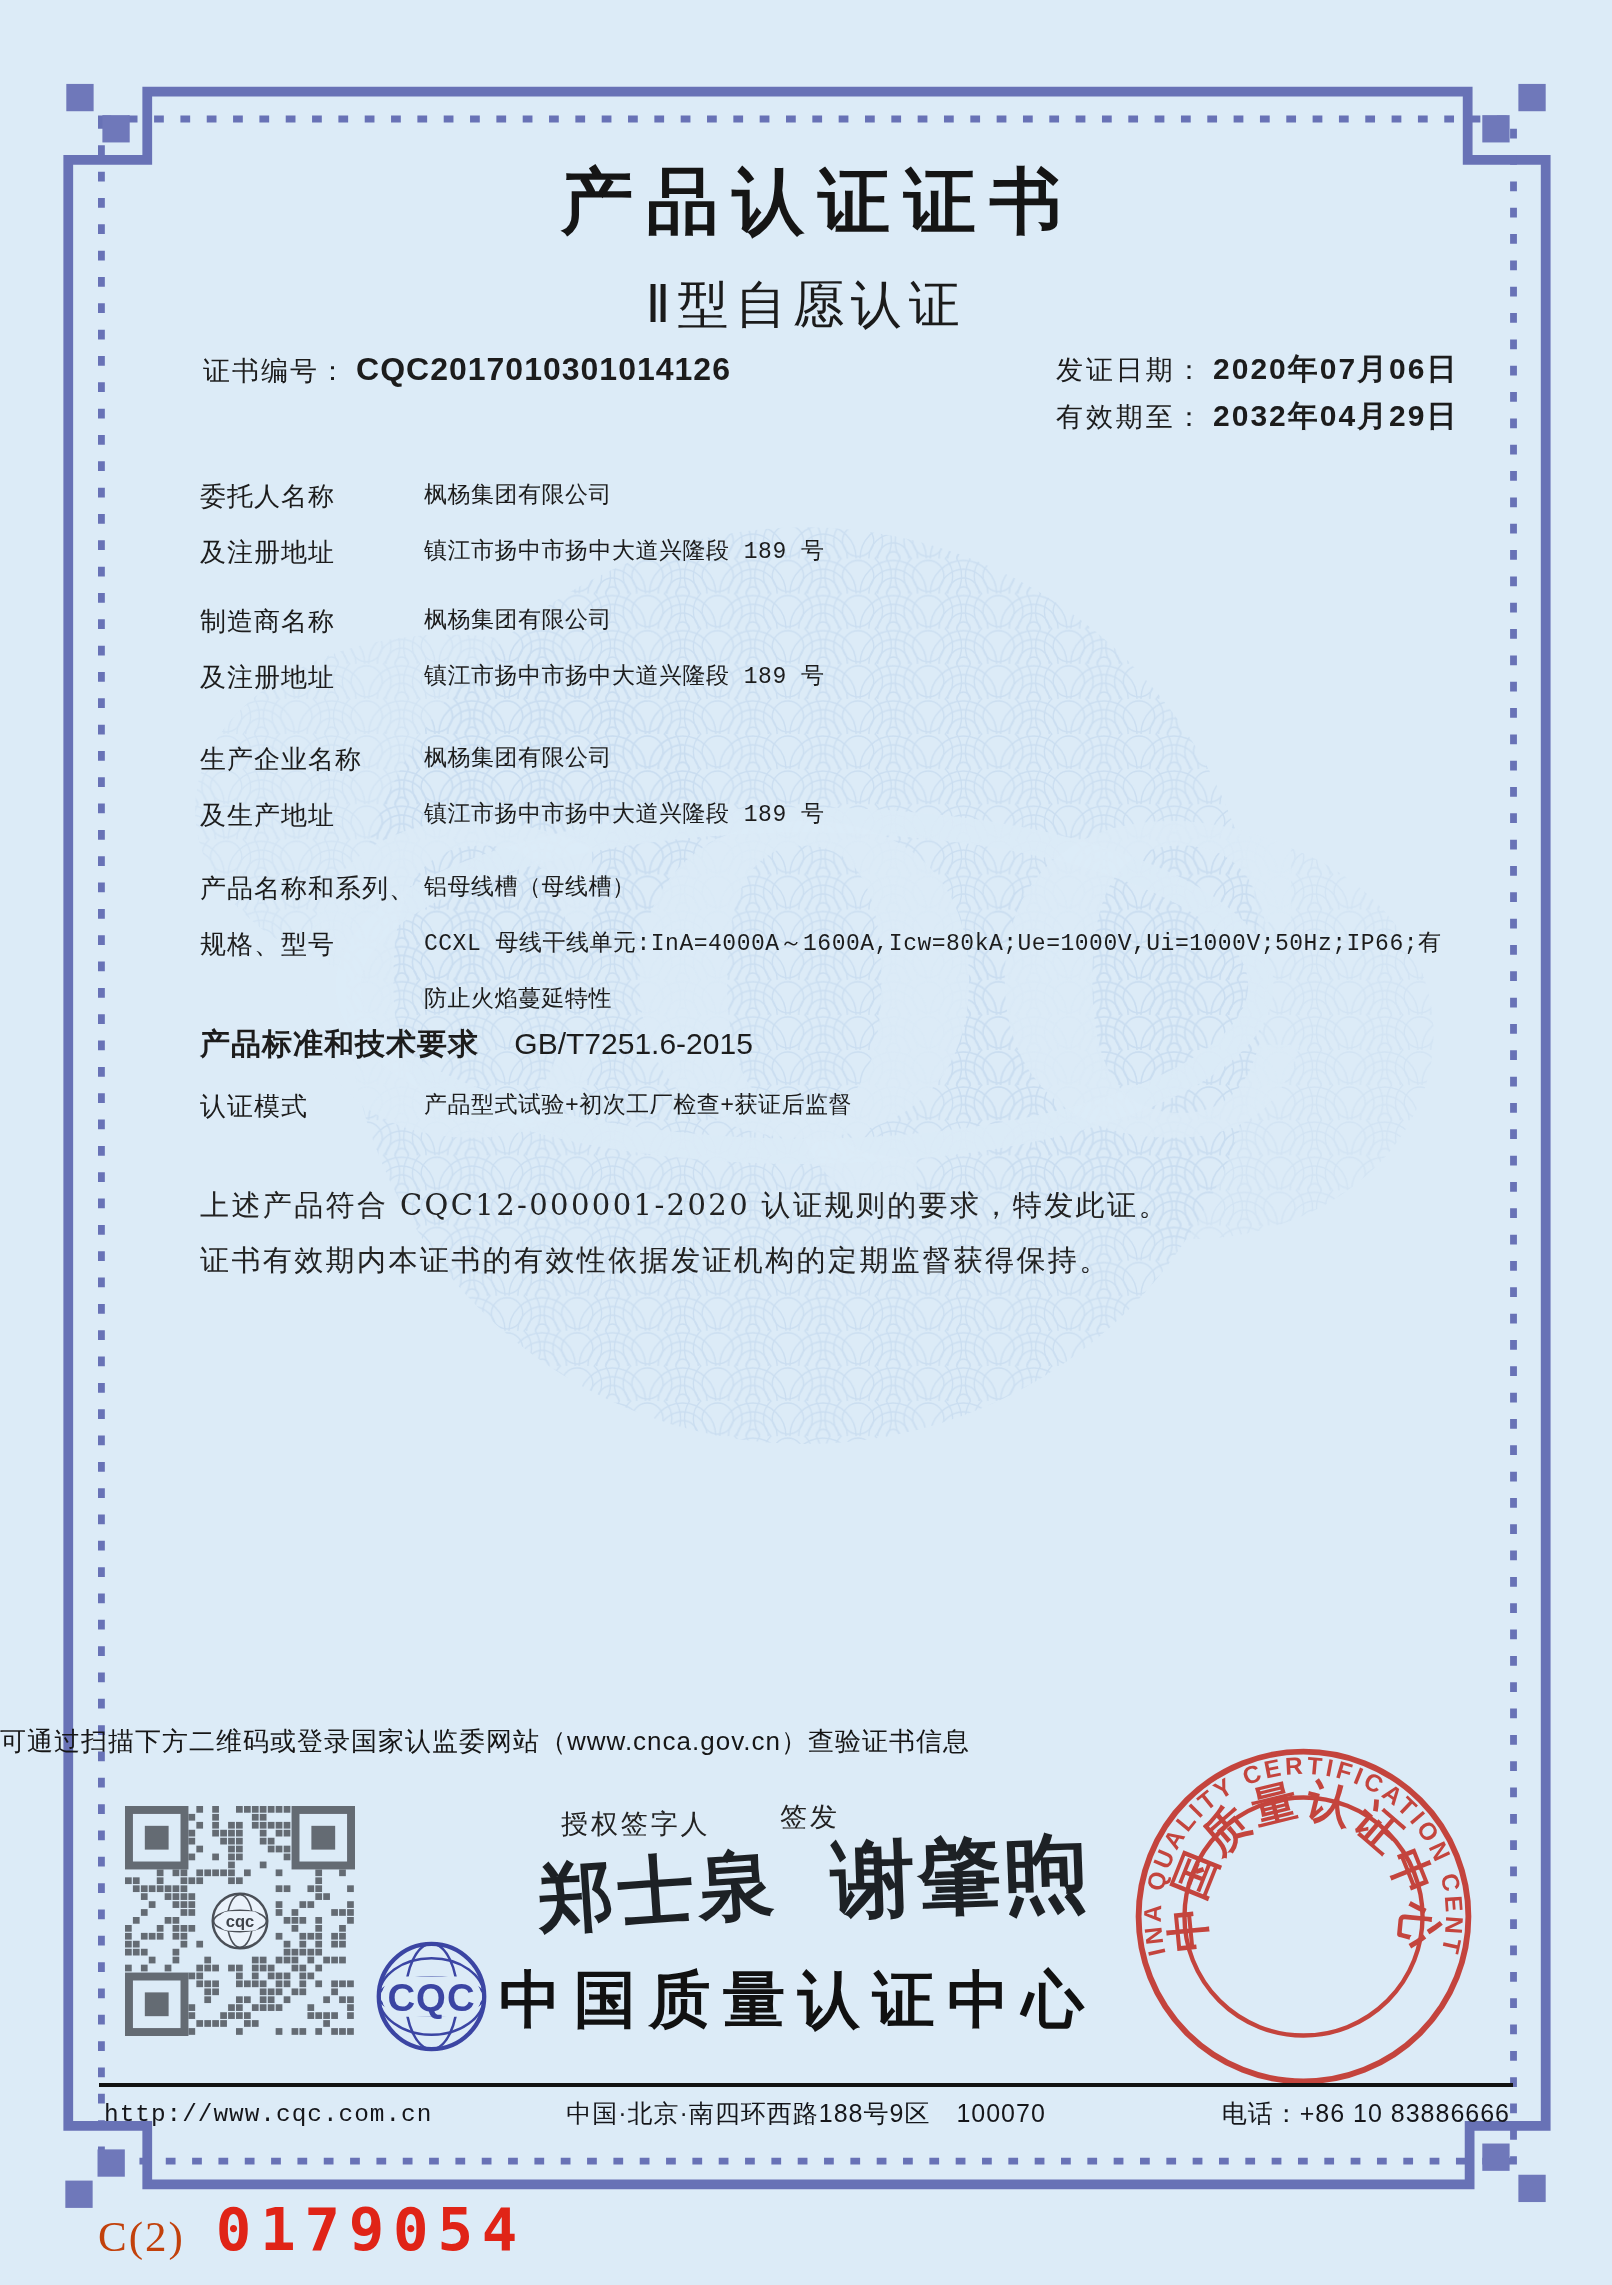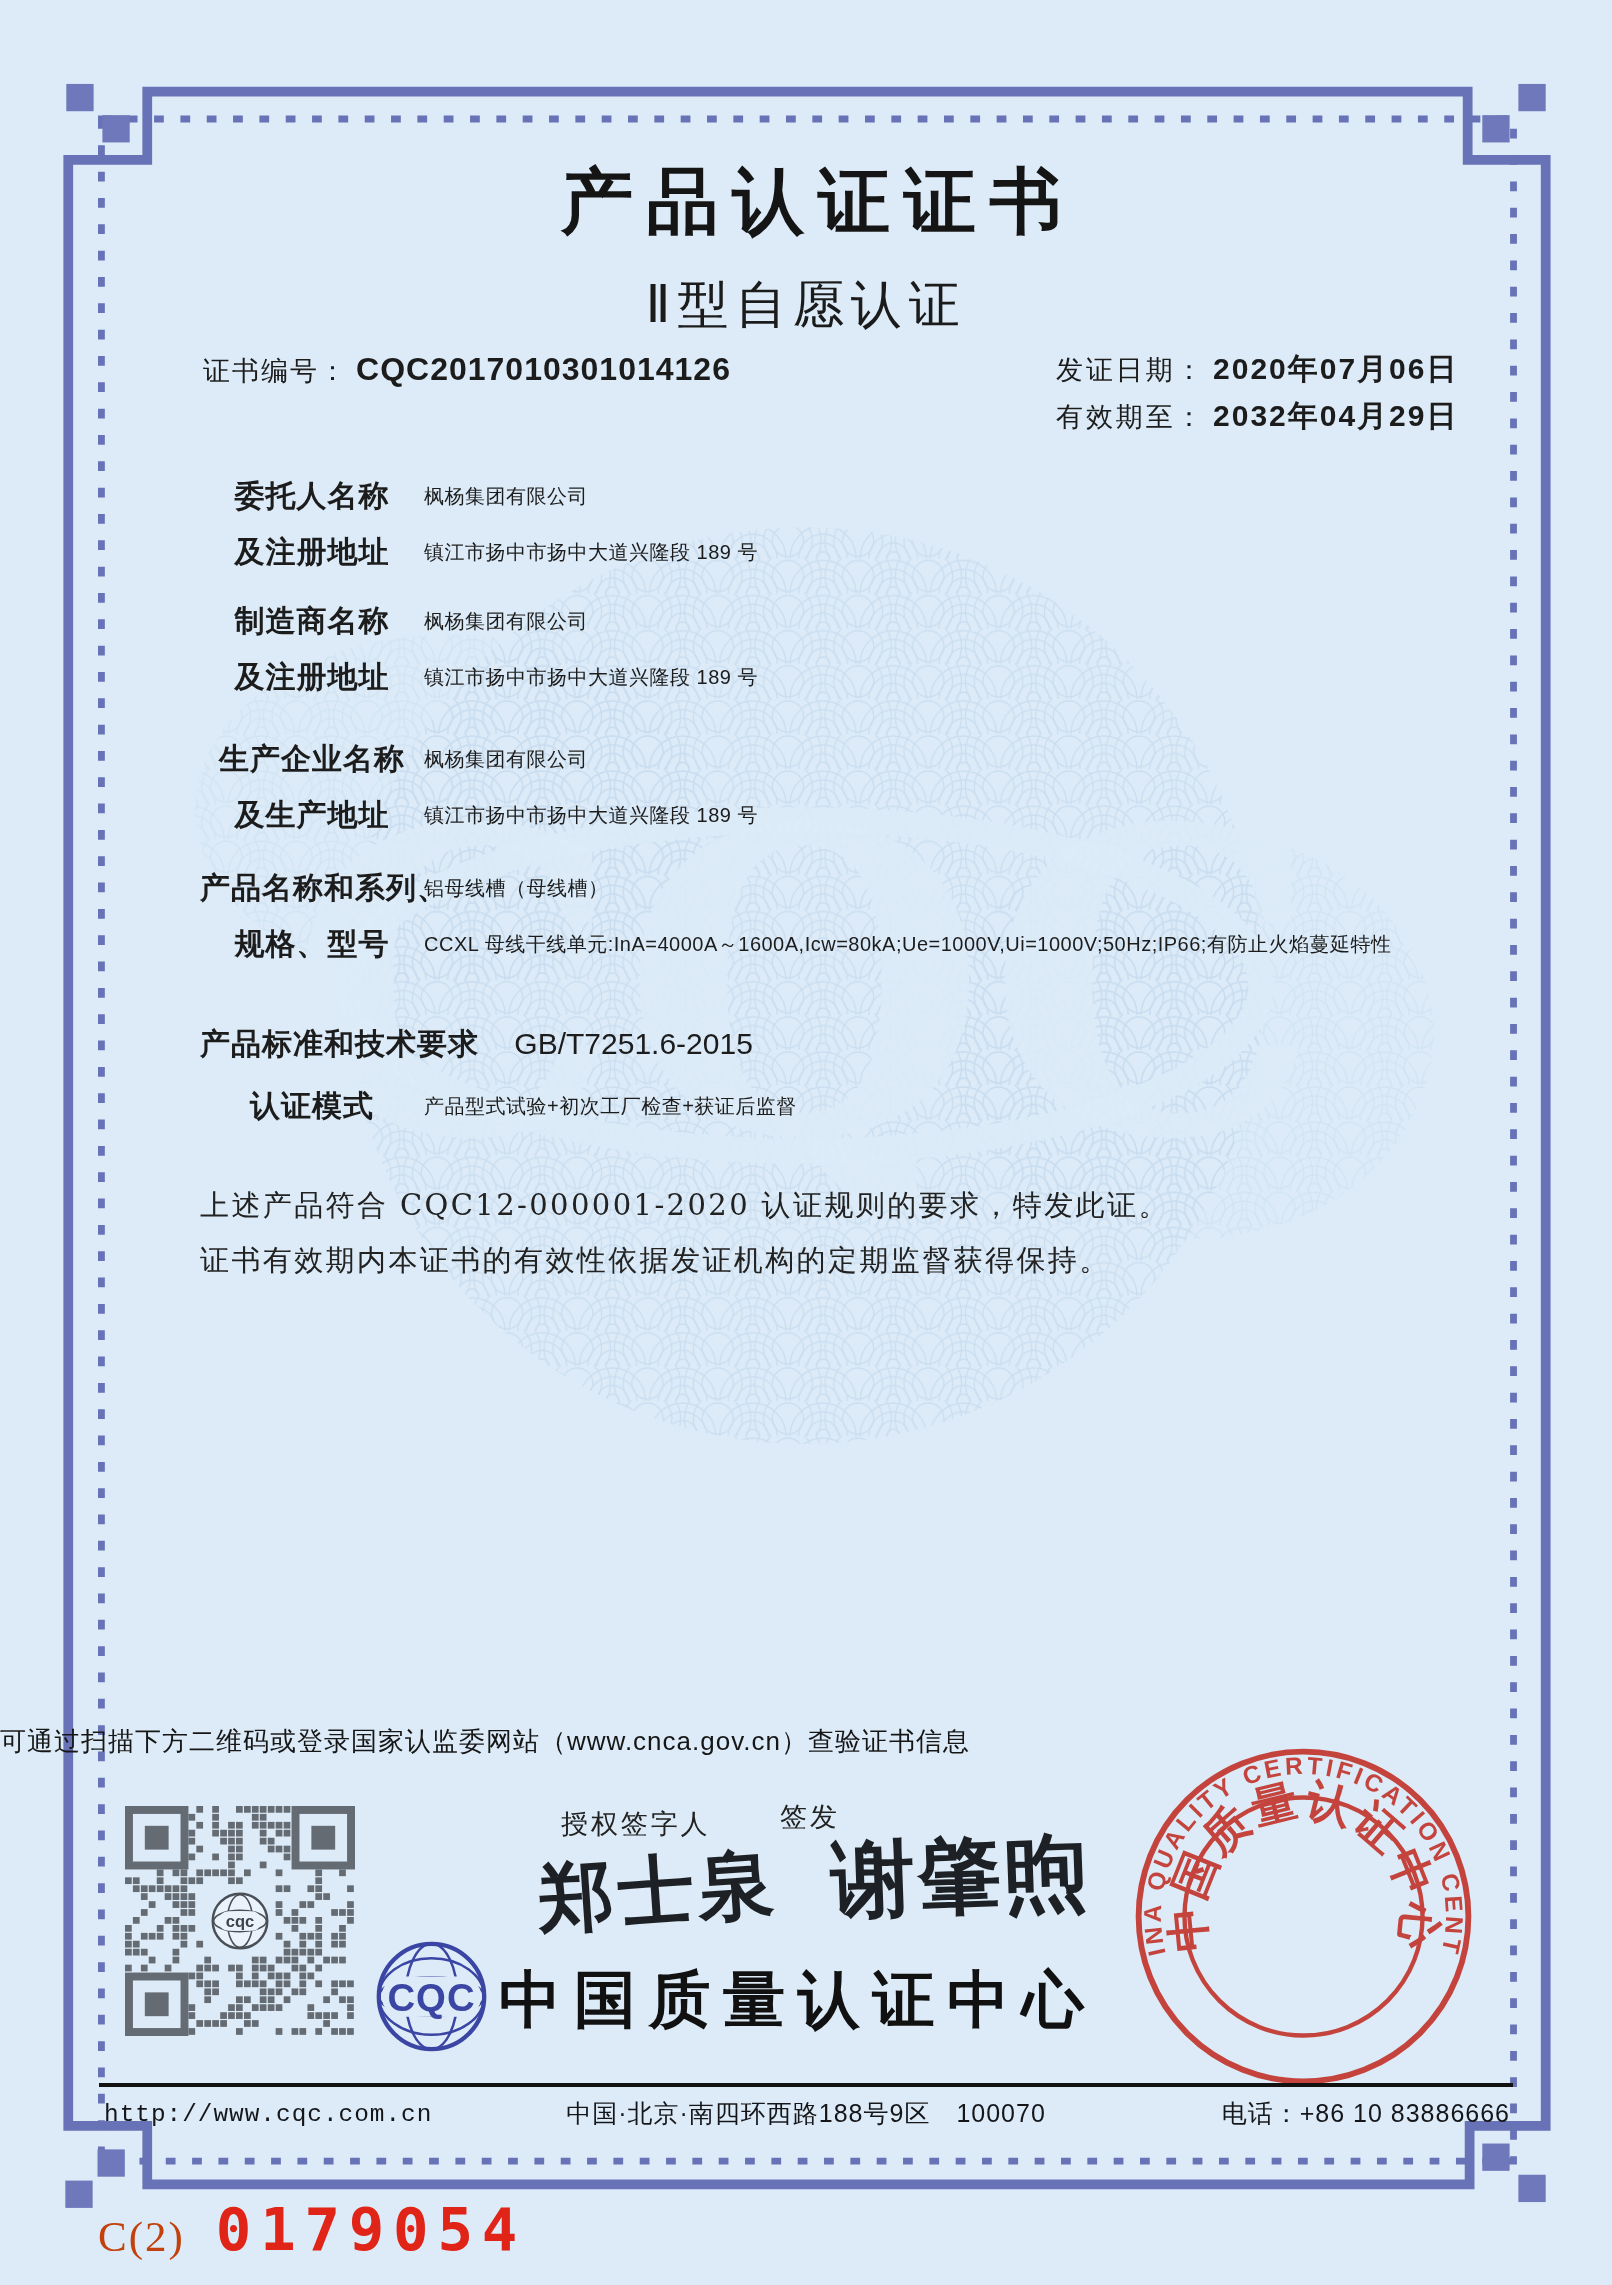--- a/index.html
+++ b/index.html
@@ -31,22 +31,22 @@
 
   .dates{left:1056px;top:346px;font-size:27px;line-height:46px;}
   .dates .lab{letter-spacing:2.9px;}
   .dates .val{font-family:"Liberation Sans","DejaVu Sans",sans-serif;
     font-size:30px;font-weight:600;letter-spacing:2px;}
 
   
   .fgroup{left:200px;display:flex;}
   .flabels{width:224px;flex:none;}
   .fvalues{width:1019px;}
-  .flabels div{font-weight:700;font-size:30px;line-height:56px;letter-spacing:1px;white-space:nowrap;text-align:center;}
-  .fvalues div{font-size:20px;line-height:56px;letter-spacing:0.5px;}
+  .flabels div{font-weight:400;font-size:26px;line-height:56px;letter-spacing:1px;white-space:nowrap;}
+  .fvalues div{font-size:23px;line-height:56px;letter-spacing:0.5px;font-family:Liberation Mono, monospace;}
   .inlineg{left:200px;font-size:30px;}
   .inlineg .fl{font-weight:700;letter-spacing:1px;}
   .inlineg .fv{margin-left:27px;}
 
   .statement{left:200px;width:1131px;font-size:29px;line-height:55px;letter-spacing:2.4px;color:#222;}
 
   .verify{left:0;top:1724px;width:100%;text-align:left;font-size:26px;letter-spacing:1px;color:#161616;}
 
   
   .siglabel{font-size:27px;letter-spacing:2.9px;color:#222;}

